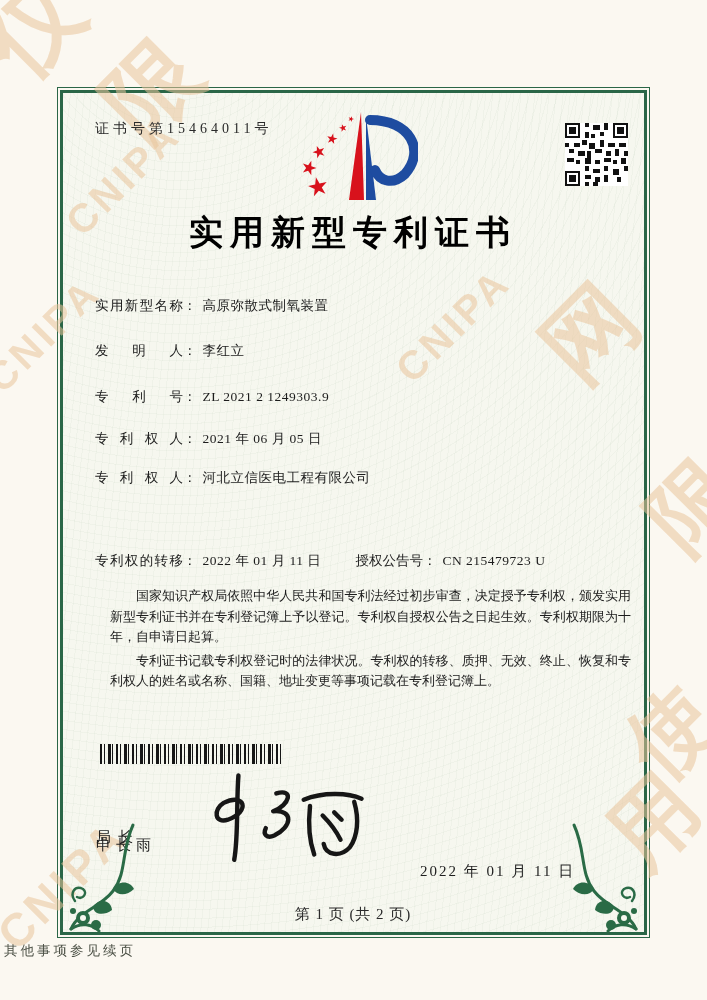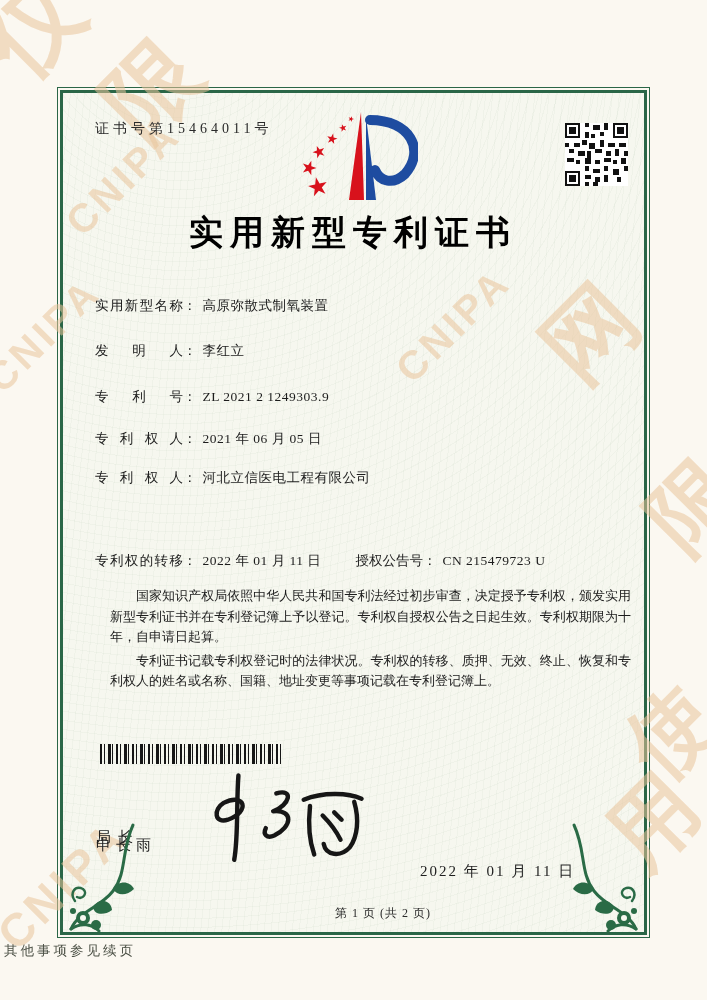--- a/index.html
+++ b/index.html
@@ -72,21 +72,21 @@
       #161616 4px 5px,transparent 5px 8px,
       #161616 8px 11px,transparent 11px 12px,
       #161616 12px 13px,transparent 13px 16px);
   }
   .issuer-title{position:absolute;left:96px;top:828px;font-size:15px;letter-spacing:7px;}
   .issuer-name{position:absolute;left:96px;top:836px;font-size:15px;letter-spacing:5px;}
   .signature{position:absolute;left:200px;top:765px;width:180px;height:100px;}
   .sign-date{position:absolute;left:420px;top:862px;font-size:15px;letter-spacing:2px;}
   .page-indicator{
     position:absolute;left:57px;top:905px;width:592px;text-align:center;
-    font-size:12px;letter-spacing:1px;color:#2a2a2a;padding-left:30px;
+    font-size:15px;letter-spacing:1px;color:#2a2a2a;
   }
   .footer-note{
     position:absolute;left:4px;top:942px;width:707px;text-align:left;
     font-size:13.5px;letter-spacing:3px;color:#4a4f44;
   }
   .orn{position:absolute;width:80px;height:110px;}
   .orn-l{left:61px;top:823px;}
   .orn-r{left:566px;top:823px;transform:scaleX(-1);}
 </style>
 </head>

